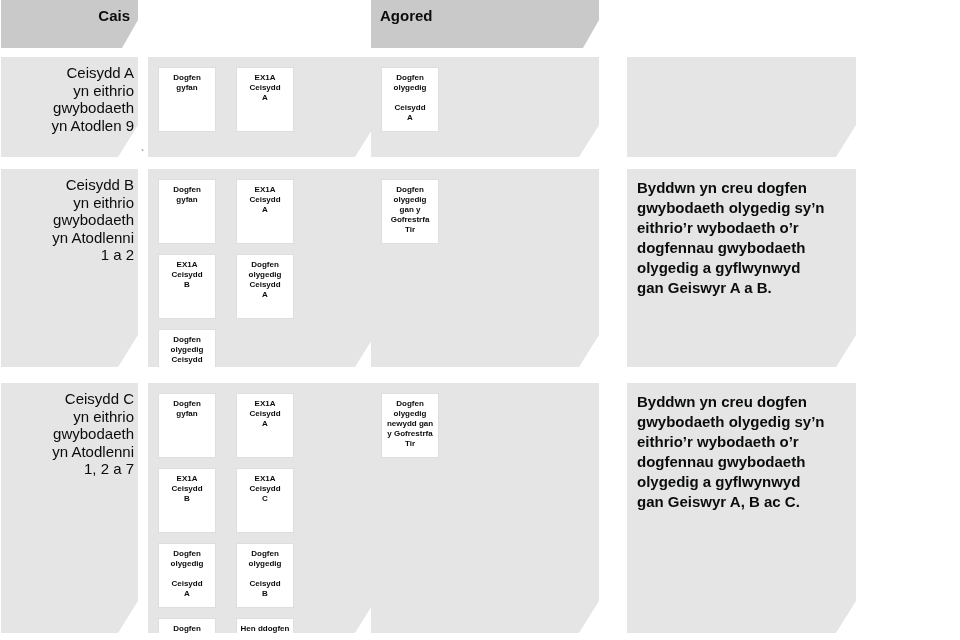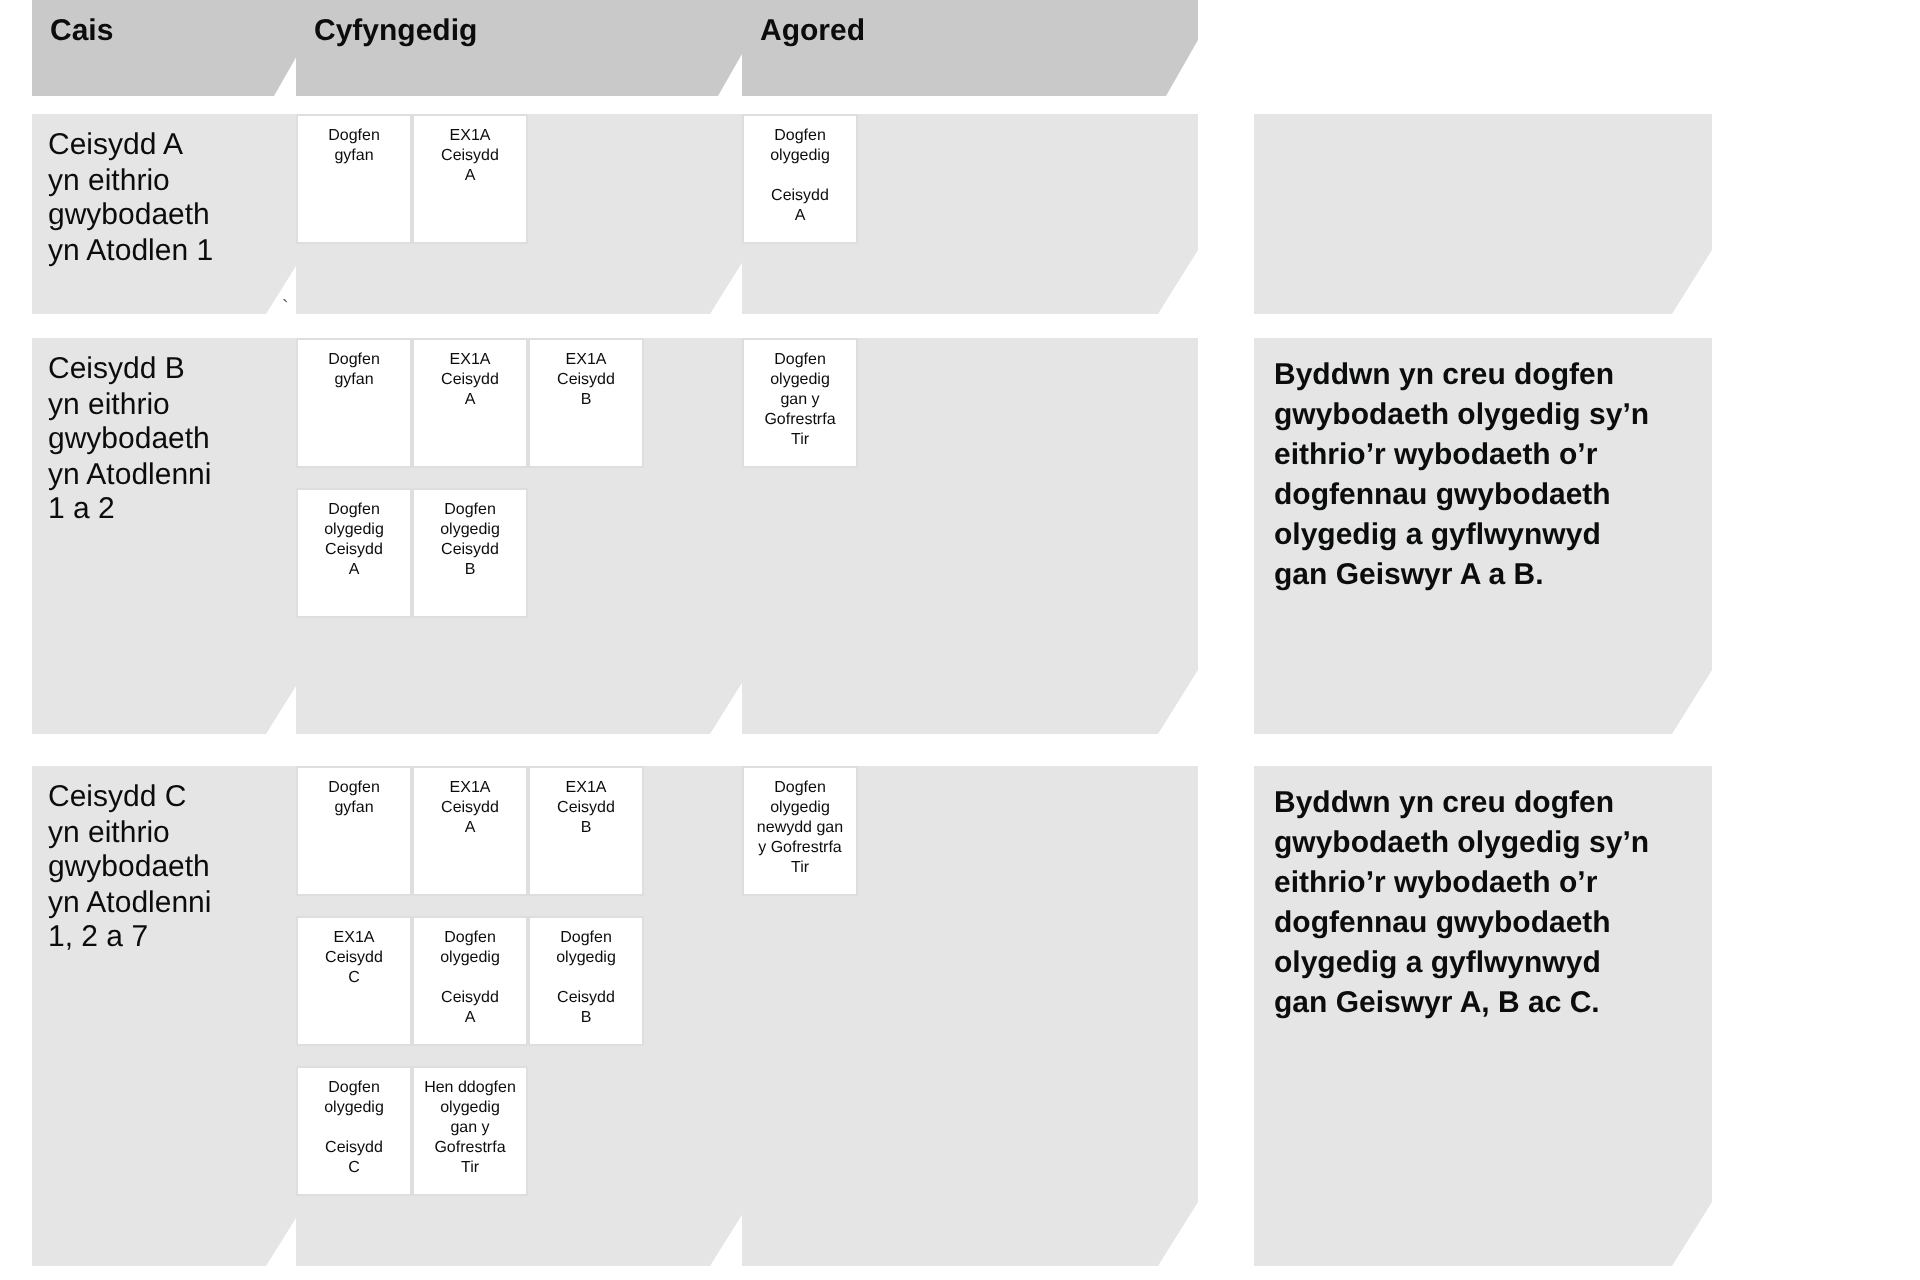--- a/index.html
+++ b/index.html
@@ -21,21 +21,21 @@
     clip-path: polygon(0 0, 100% 0, 100% calc(100% - 32px), calc(100% - 20px) 100%, 0 100%);
   }
   .cell.header {
     background: #c9c9c9;
     clip-path: polygon(0 0, 100% 0, 100% calc(100% - 28px), calc(100% - 16px) 100%, 0 100%);
     font-weight: bold;
     font-size: 15px;
     padding: 7px 8px 0 9px;
   }
   
-  .col0 { left: 16px;   width: 137px; }
+  .col0 { left: 1px;   width: 137px; text-align: right; }
   .col1 { left: 148px; width: 227px; }
   .col2 { left: 371px; width: 228px; }
   .col3 { left: 627px; width: 229px; font-weight: bold; }
   
   .rhead { top: 0px;   height: 48px;  }
   .rowA  { top: 57px;  height: 100px; }
   .rowB  { top: 169px; height: 198px; }
   .rowC  { top: 383px; height: 250px; }
 
   .cais-text {
@@ -44,24 +44,26 @@
     line-height: 17.5px;
     white-space: pre-line;
   }
   .sylwadau-text {
     padding: 9px 6px 0 10px;
     font-size: 15px;
     line-height: 20px;
     white-space: pre-line;
   }
   .cards {
+    padding: 10px;
     display: flex;
     flex-wrap: wrap;
-    gap: 10px 0;
+    gap: 10px 20px;
     align-content: flex-start;
+    font-weight: bold;
   }
   .card {
     width: 58px;
     height: 65px;
     background: #ffffff;
     border: 1px solid #dedede;
     font-size: 8px;
     line-height: 10px;
     text-align: center;
     padding-top: 5px;
@@ -77,32 +79,29 @@
   }
 </style>
 </head>
 <body>
 
 <div class="canvas">
 
   <div class="cell header col0 rhead">
     <span>Cais</span>
   </div>
-  <div class="cell header col1 rhead">
-    <span>Cyfyngedig</span>
-  </div>
   <div class="cell header col2 rhead">
     <span>Agored</span>
   </div>
 
   <div class="cell col0 rowA">
     <div class="cais-text">Ceisydd A
 yn eithrio
 gwybodaeth
-yn Atodlen 1</div>
+yn Atodlen 9</div>
   </div>
   <div class="cell col1 rowA">
     <div class="cards">
       <div class="card">Dogfen
 gyfan</div>
       <div class="card">EX1A
 Ceisydd
 A</div>
     </div>
   </div>

